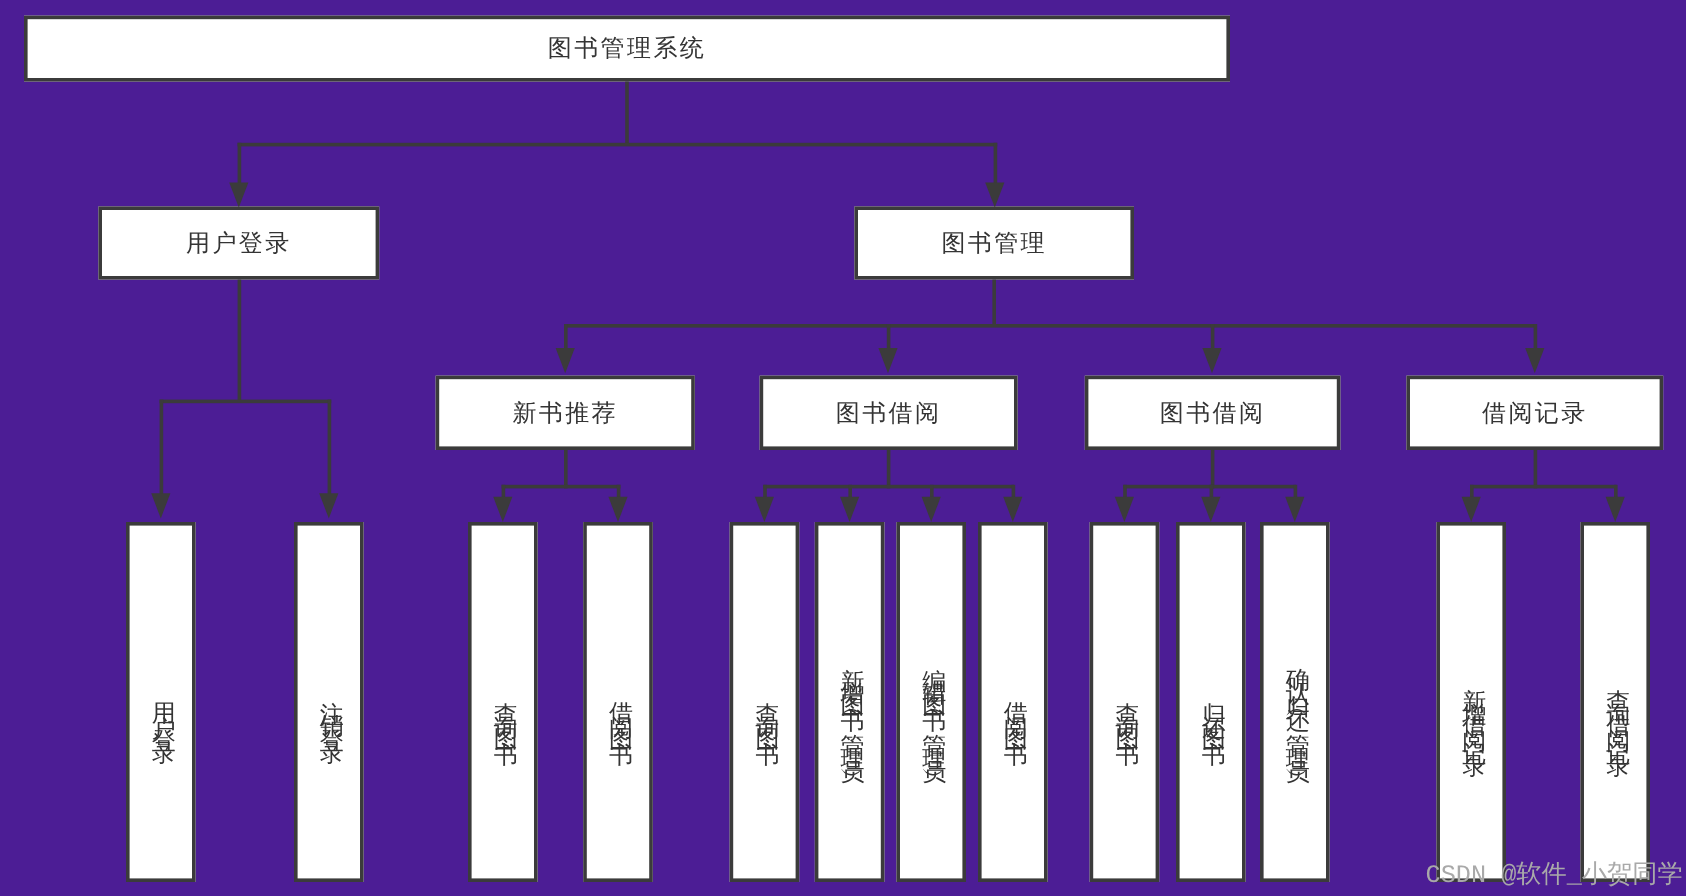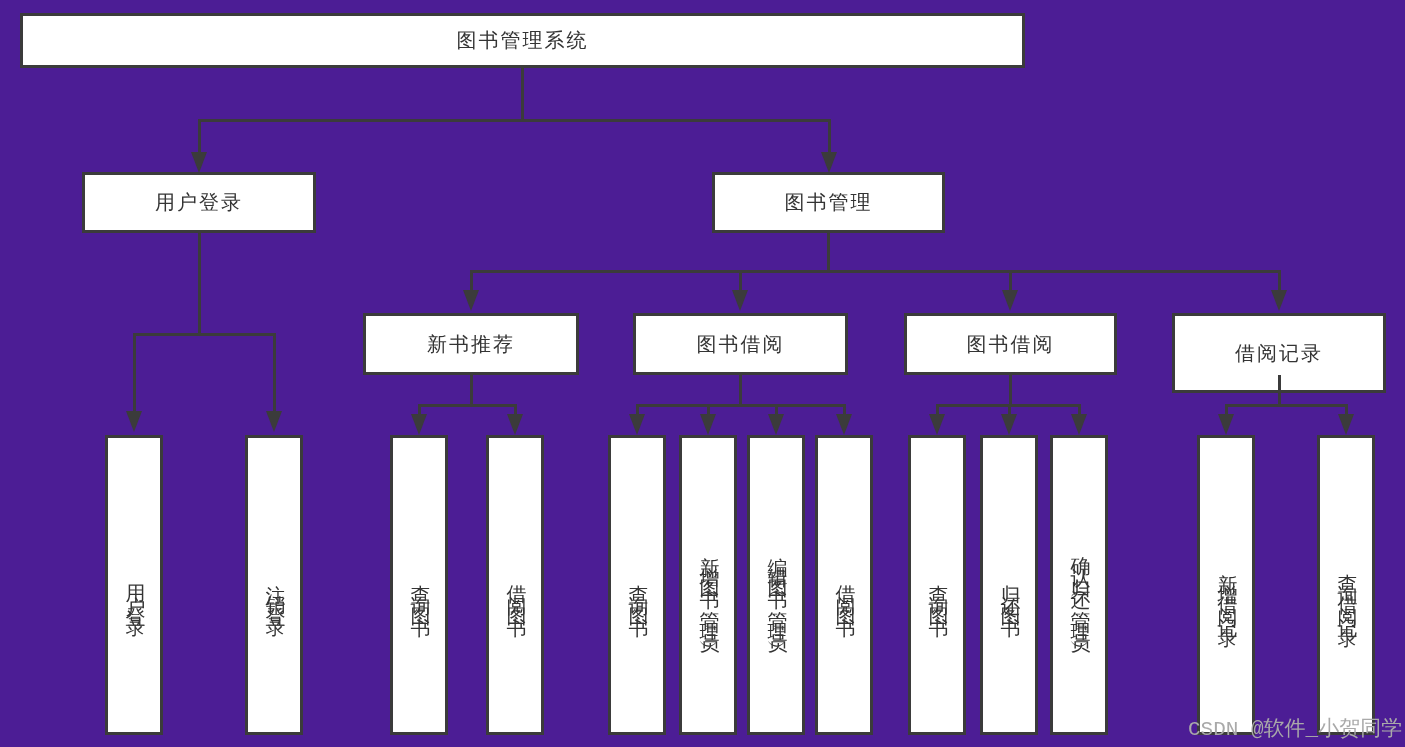--- a/index.html
+++ b/index.html
@@ -40,21 +40,21 @@
   <div class="box h" style="left:82px; top:172px; width:234px; height:61px;">用户登录</div>
 
   <div class="box h" style="left:712px; top:172px; width:233px; height:61px;">图书管理</div>
 
   <div class="box h" style="left:363px; top:313px; width:216px; height:62px;">新书推荐</div>
 
   <div class="box h" style="left:633px; top:313px; width:215px; height:62px;">图书借阅</div>
 
   <div class="box h" style="left:904px; top:313px; width:213px; height:62px;">图书借阅</div>
 
-  <div class="box h" style="left:1172px; top:313px; width:214px; height:80px;">借阅记录</div>
+  <div class="box h" style="left:1172px; top:313px; width:214px; height:62px;">借阅记录</div>
 
   <div class="box v" style="left:105px; top:435px; width:58px; height:300px;">用户登录</div>
 
   <div class="box v" style="left:245px; top:435px; width:58px; height:300px;">注销登录</div>
 
   <div class="box v" style="left:390px; top:435px; width:58px; height:300px;">查询图书</div>
 
   <div class="box v" style="left:486px; top:435px; width:58px; height:300px;">借阅图书</div>
 
   <div class="box v" style="left:608px; top:435px; width:58px; height:300px;">查询图书</div>

